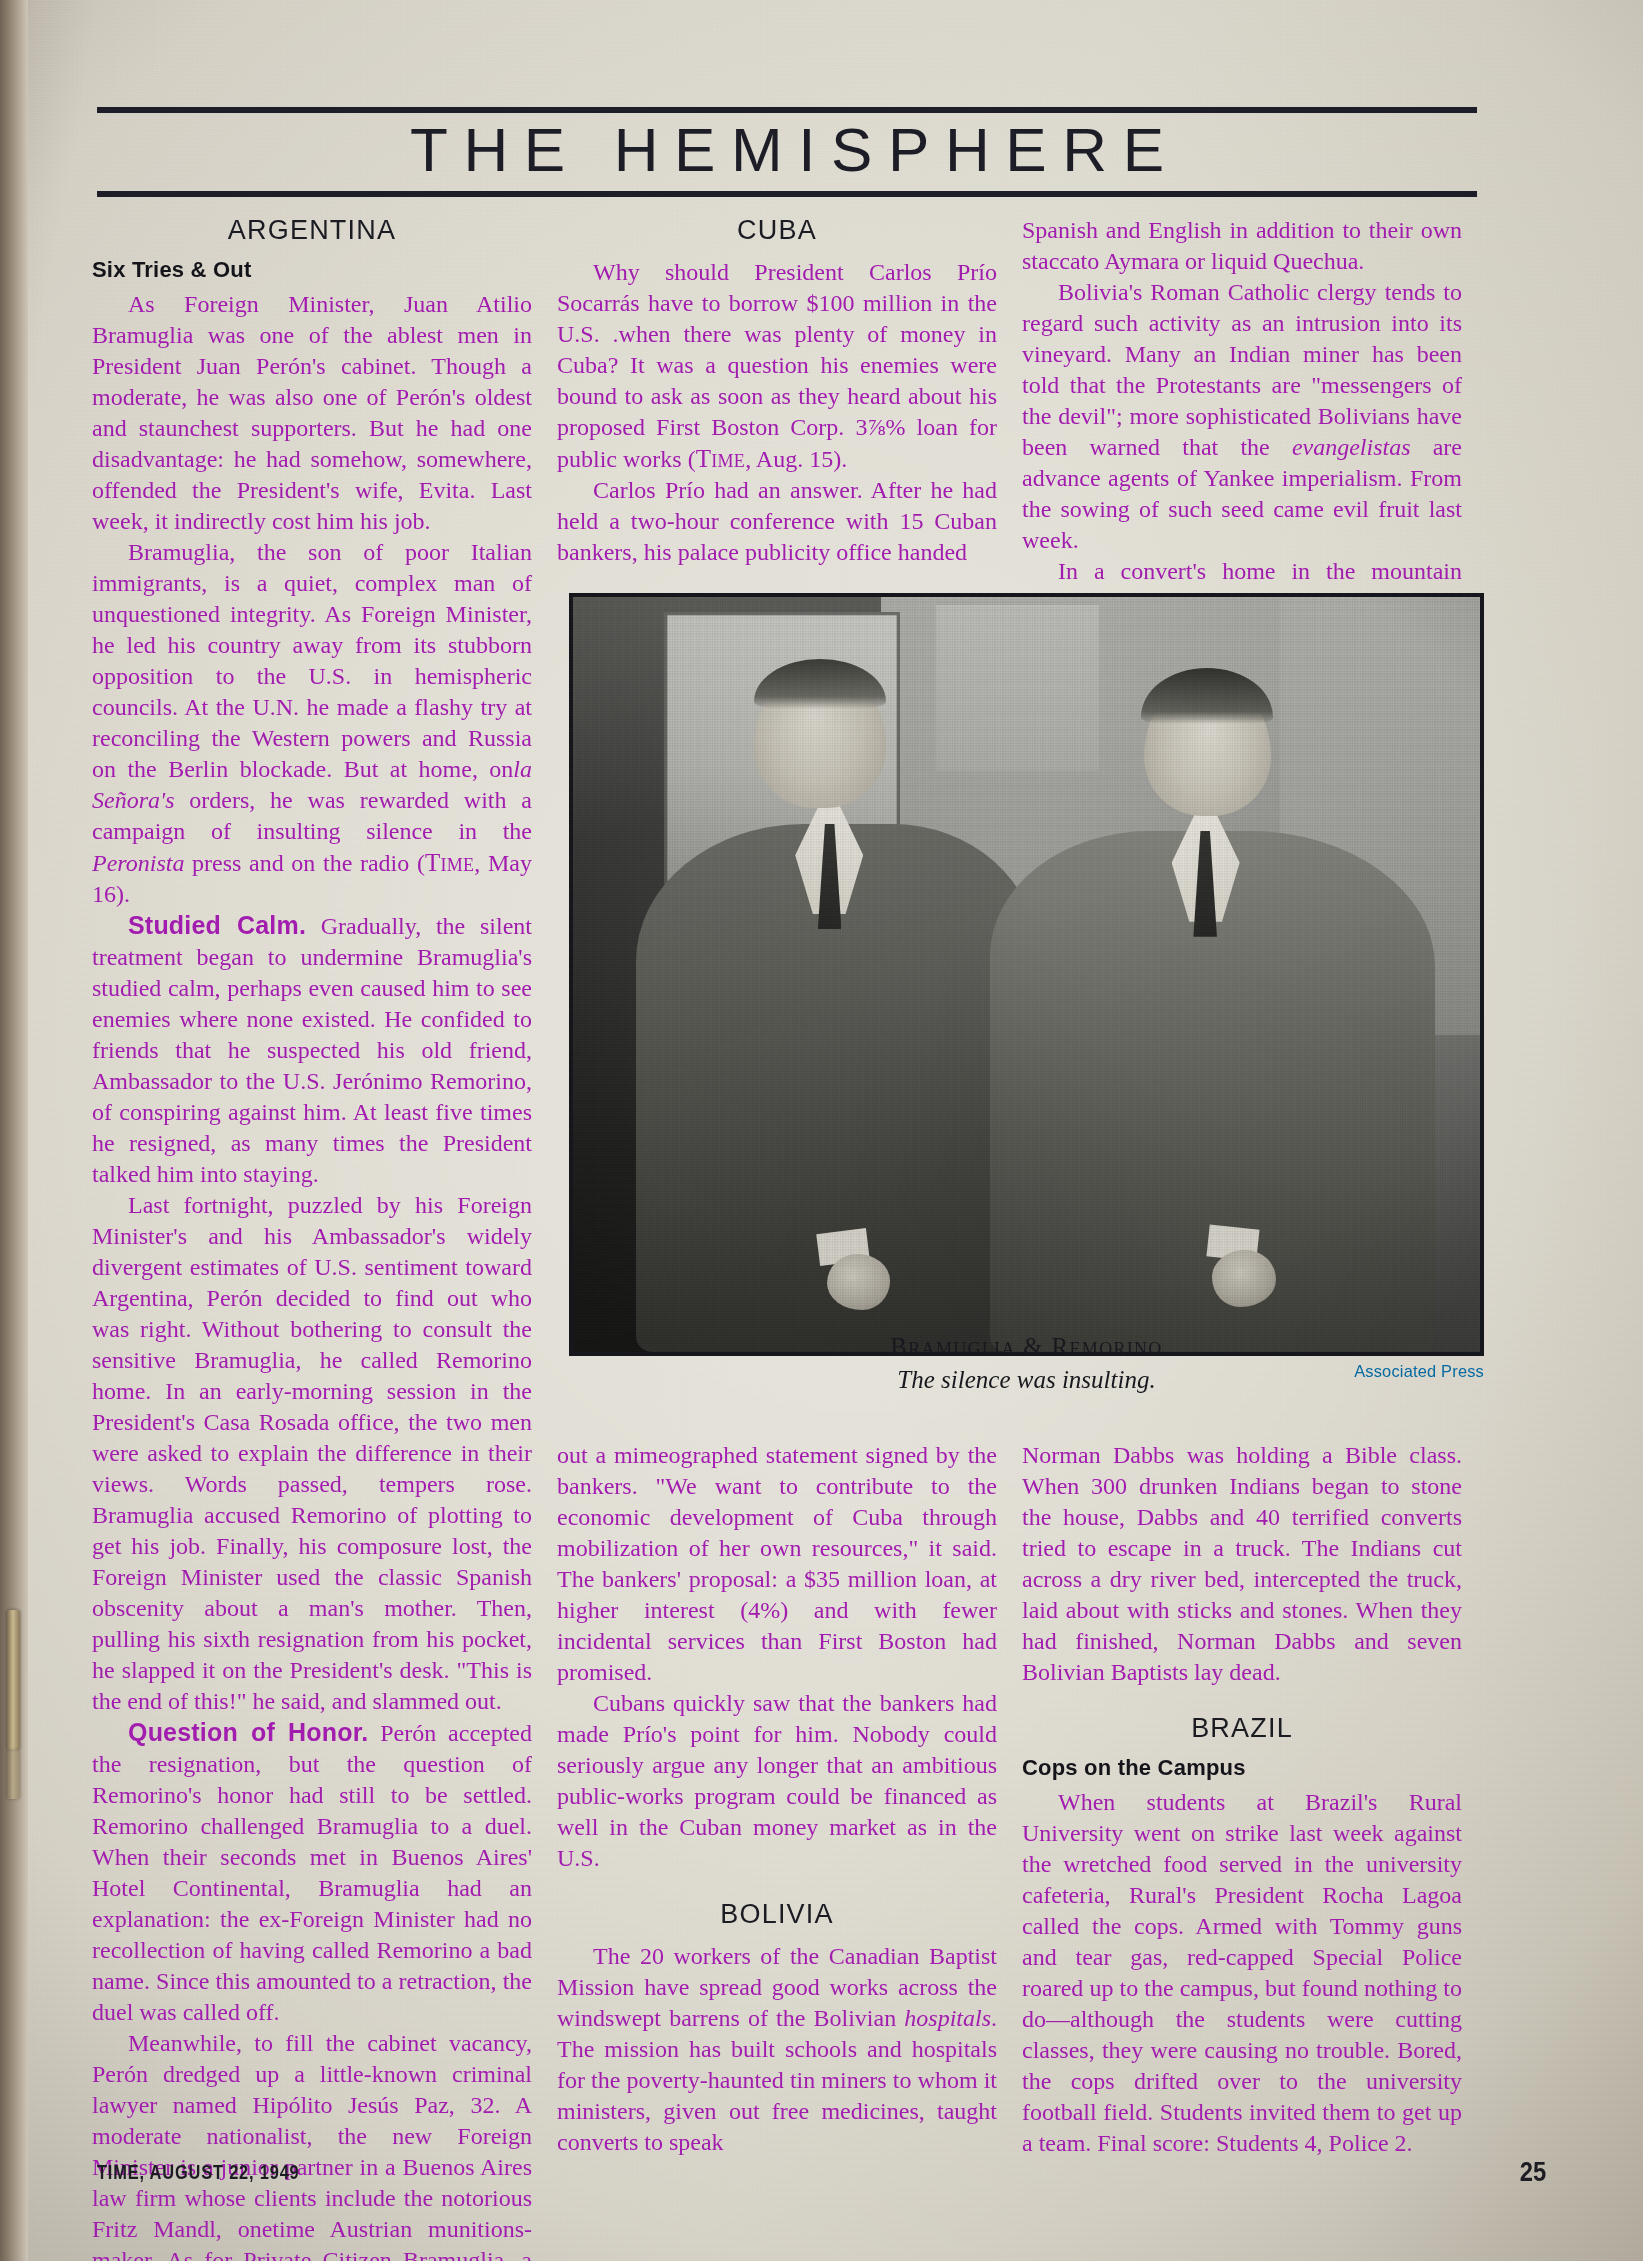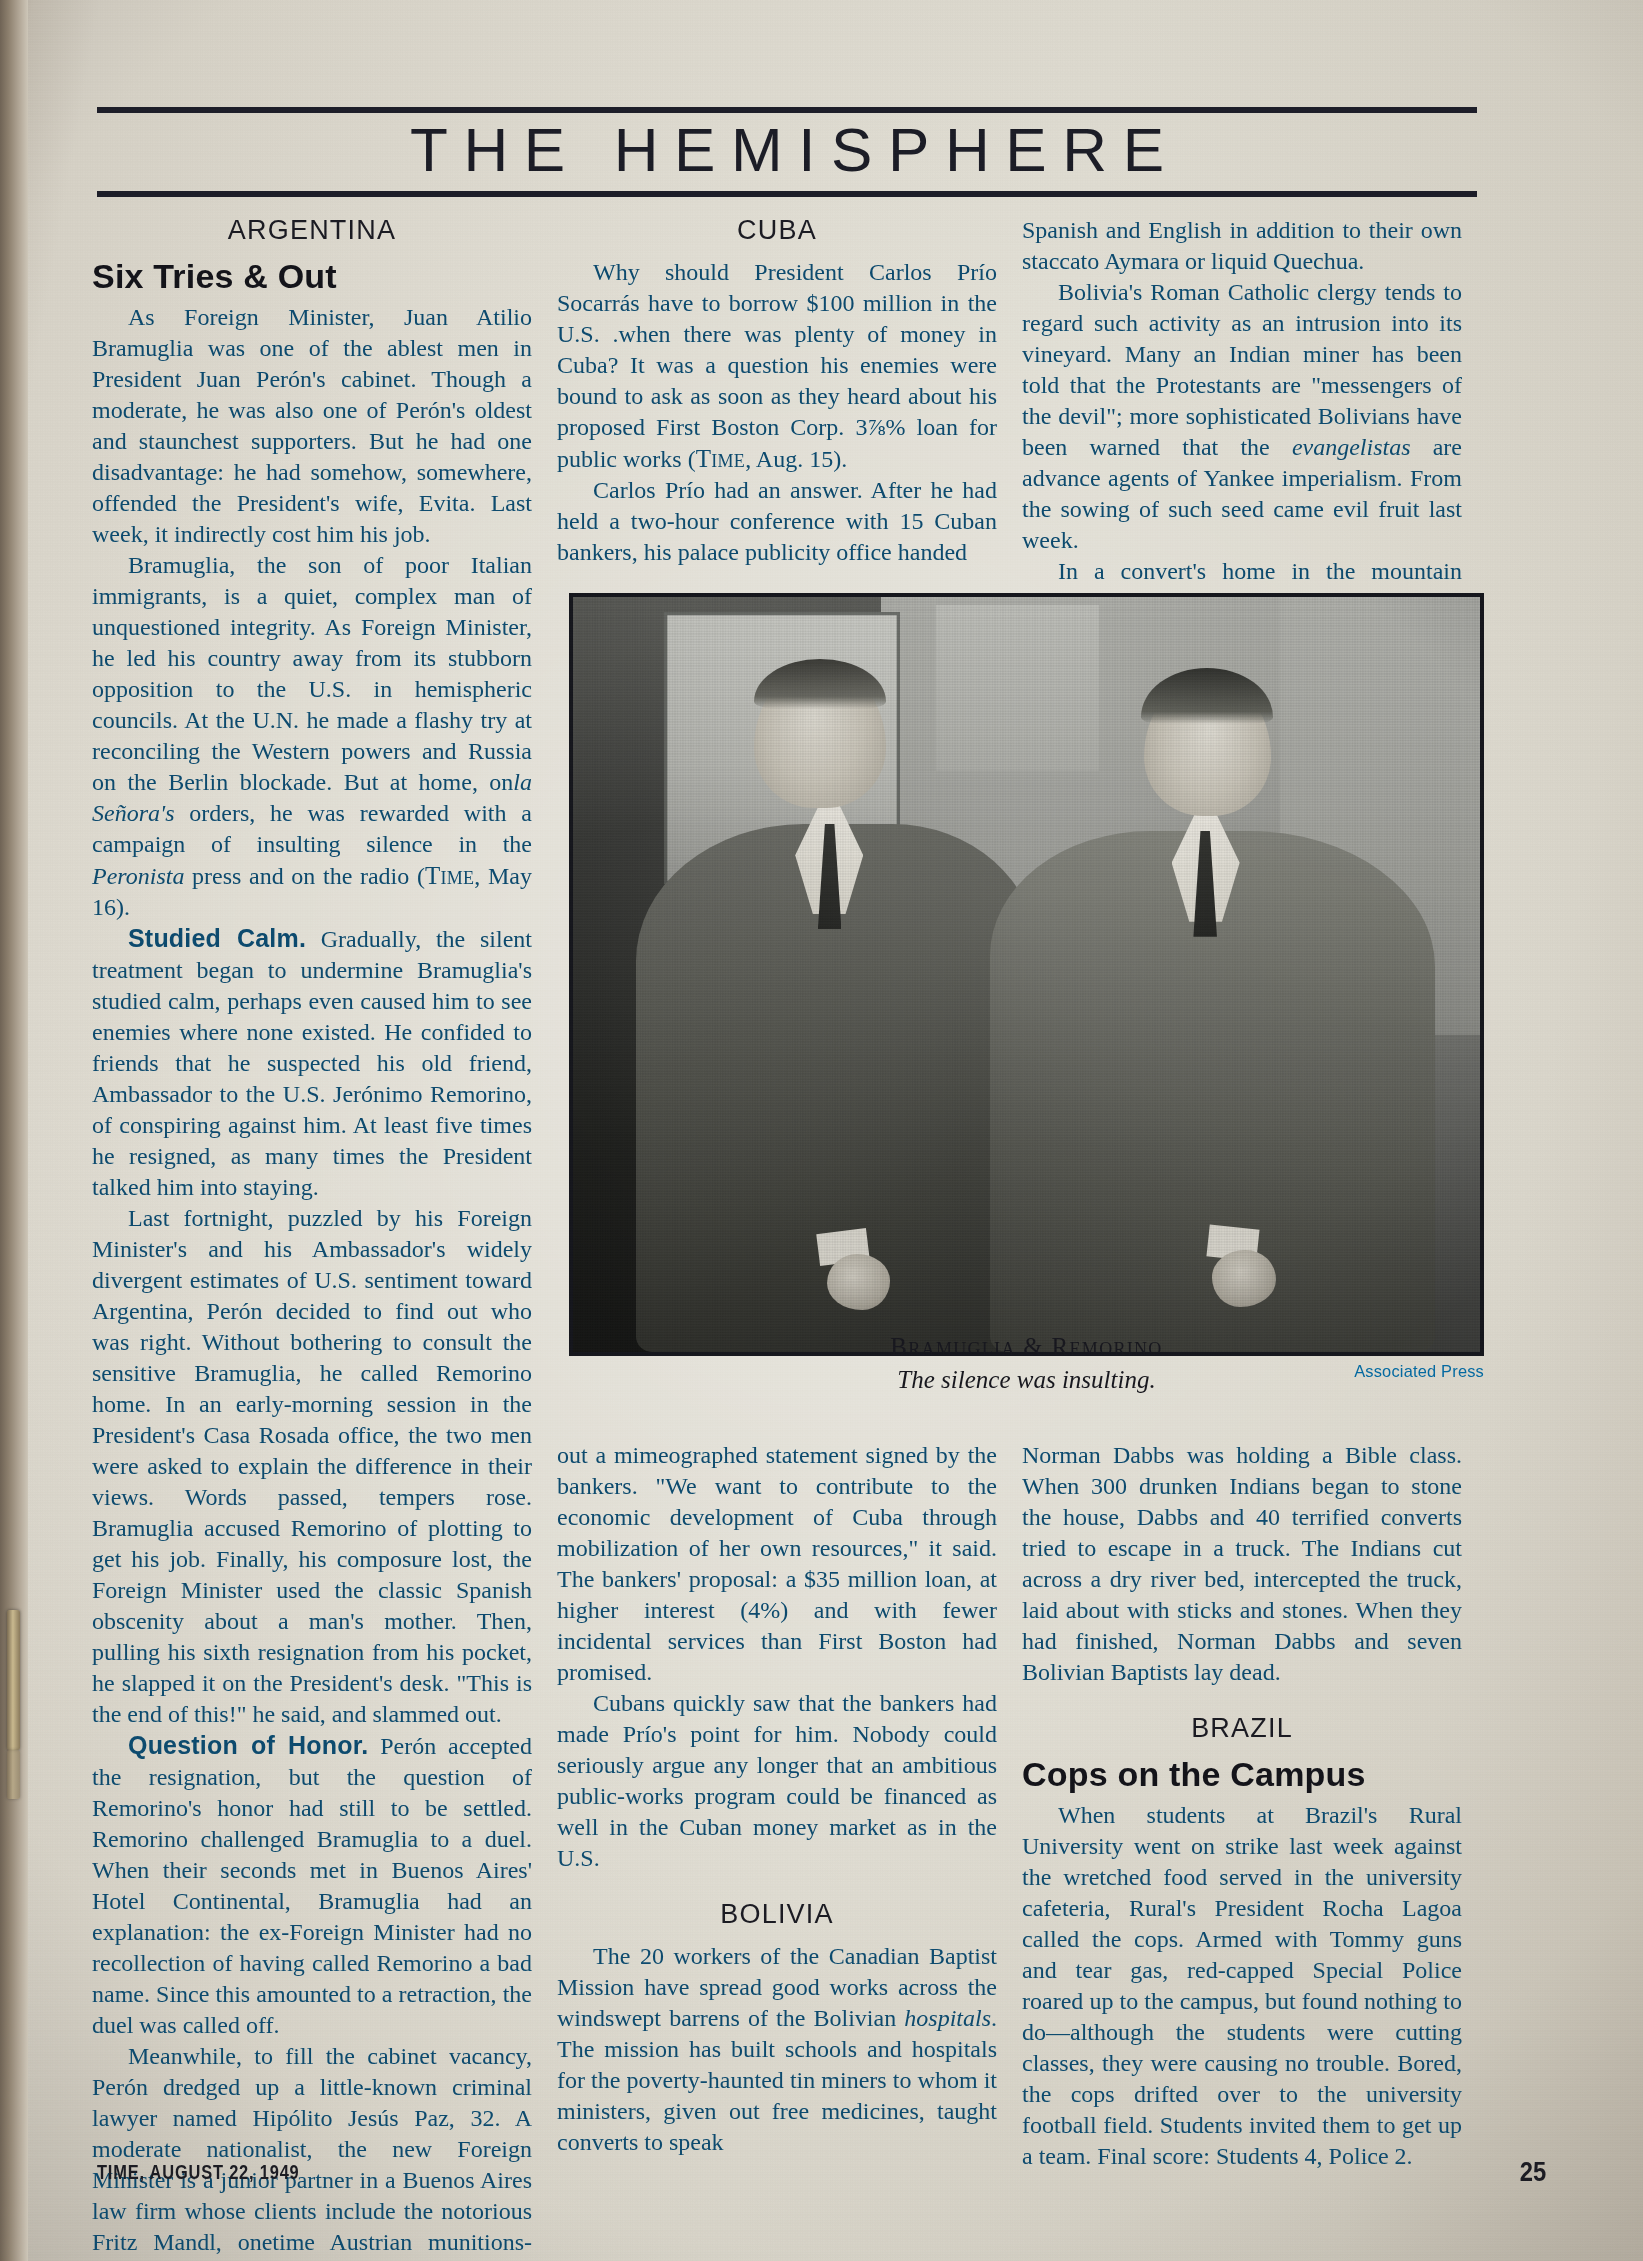--- a/index.html
+++ b/index.html
@@ -100,34 +100,34 @@
     font-size: 27px;
     letter-spacing: 1.2px;
     text-align: center;
     margin: 0 0 10.7px 0;
     color: #1a1a22;
   }
   .country.spaced-top { margin-top: 25px; }
 
   .headline {
     font-family: "Liberation Sans", sans-serif;
-    font-size: 34px;
+    font-size: 22px;
     font-weight: 700;
     margin: 0 0 6.6px 0;
     letter-spacing: 0.2px;
     color: #131319;
   }
 
   p.body {
     margin: 0;
     font-size: 24px;
     line-height: 31px;
     text-align: justify;
     text-indent: 36px;
-    color: #0c4a6e;
+    color: #a21caf;
     hyphens: auto;
     -webkit-hyphens: auto;
   }
   p.body.noindent { text-indent: 0; }
 
   .subhead {
     font-family: "Liberation Sans", sans-serif;
     font-weight: 700;
     font-size: 25px;
     letter-spacing: 0.2px;

